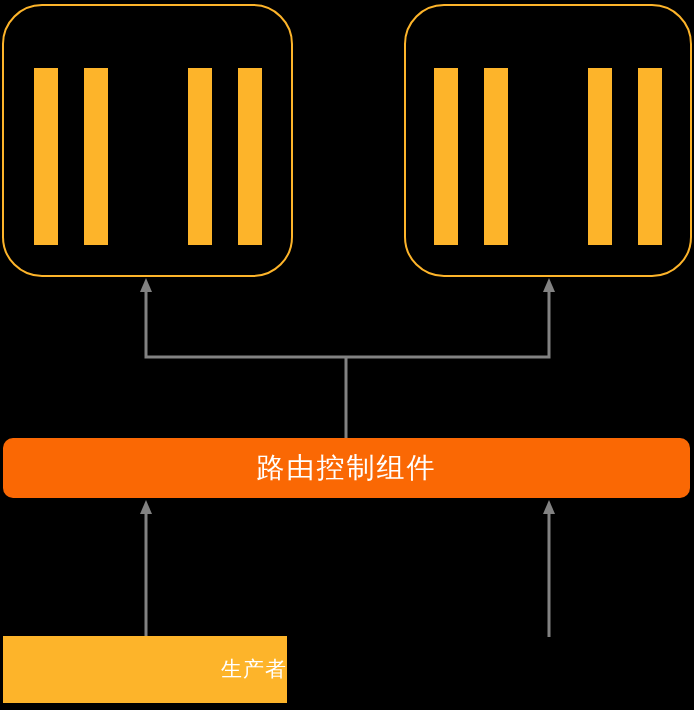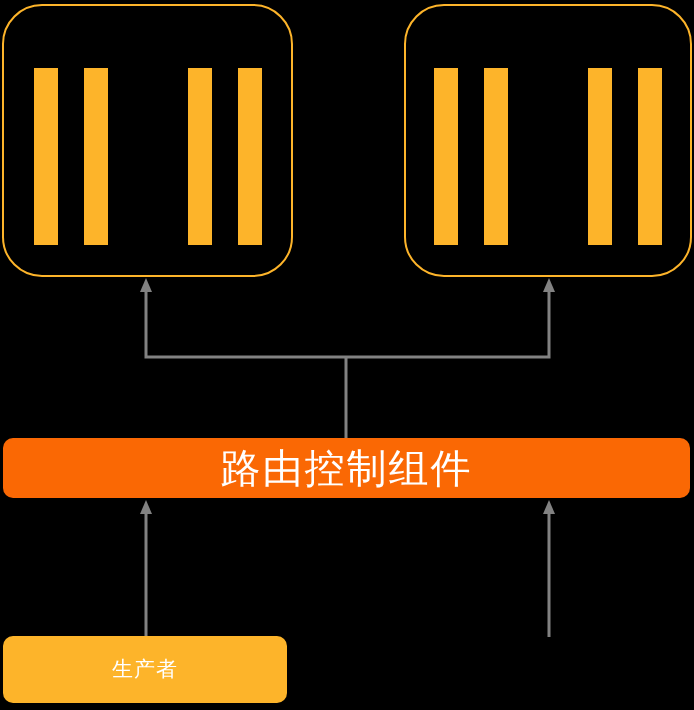--- a/index.html
+++ b/index.html
@@ -68,35 +68,35 @@
     width: 687px;
     height: 60px;
     background: var(--orange, #FA6804);
     border-radius: 10px;
     display: flex;
     align-items: center;
     justify-content: center;
   }
   .router-bar .label {
     color: var(--label-text, #FFFFFF);
-    font-size: 40px;
+    font-size: 28px;
     letter-spacing: 2px;
     line-height: 1;
   }
 
   
   .actor-box {
     position: absolute;
     top: 636px;
     height: 67px;
     background: var(--amber, #FDB42A);
-    border-radius: 10px;
+    border-radius: 0;
     display: flex;
     align-items: center;
-    justify-content: center;
+    justify-content: flex-end;
   }
   .actor-box .label {
     color: var(--label-text, #FFFFFF);
     font-size: 21px;
     letter-spacing: 1px;
     line-height: 1;
   }
   .producer { left: 3px;   width: 284px; }
   .consumer { left: 415px; width: 276px; }
 </style>

